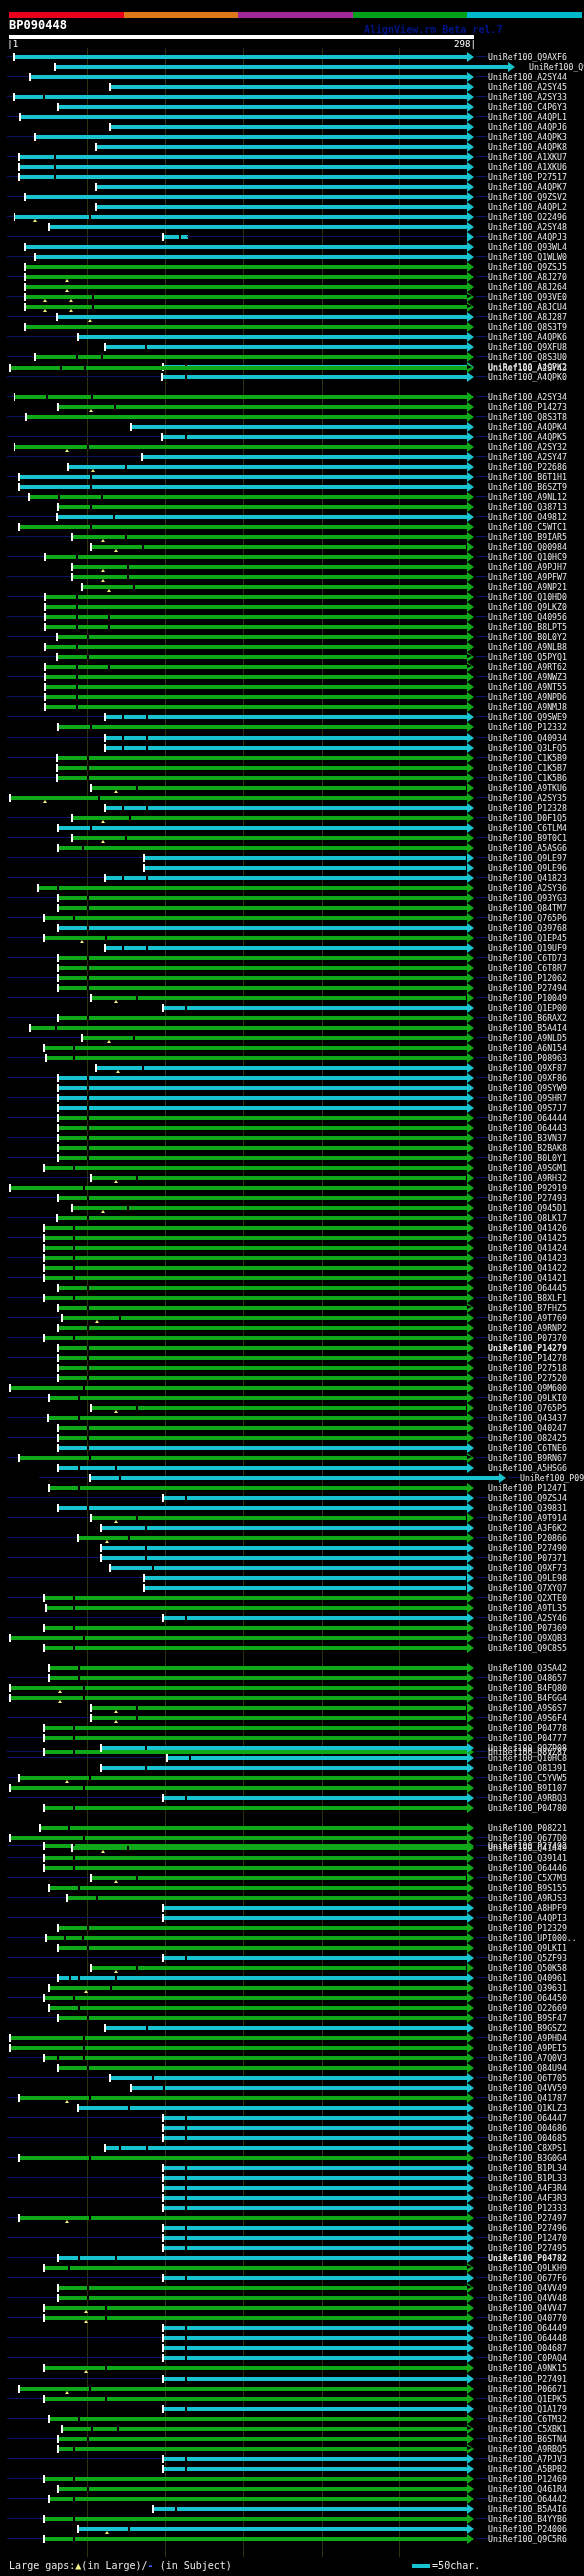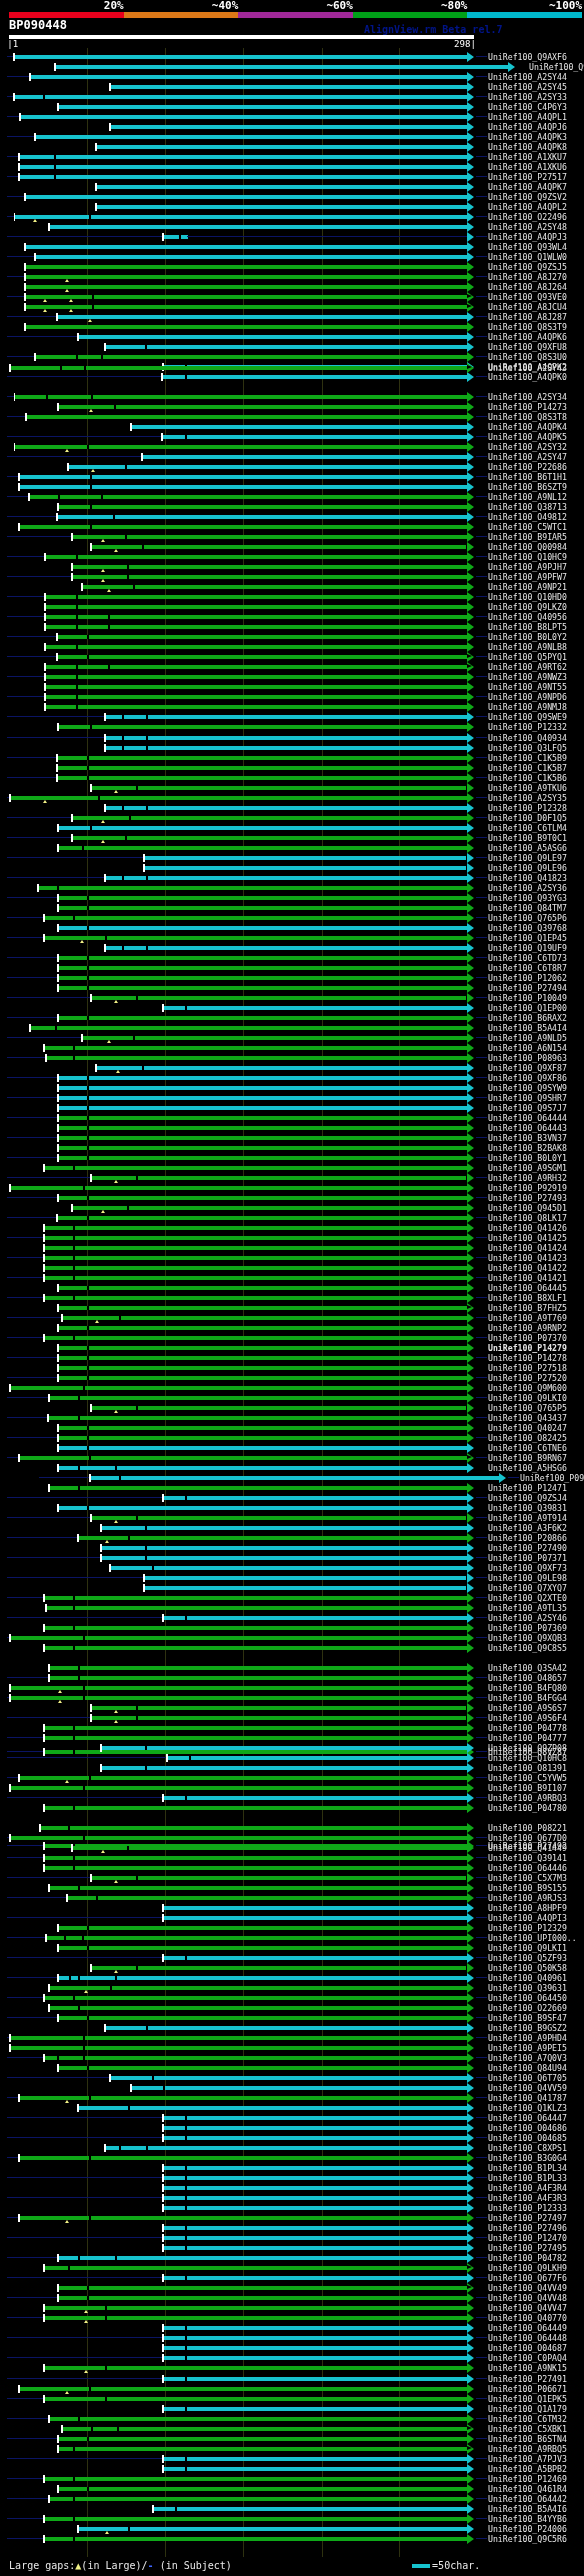--- a/index.html
+++ b/index.html
@@ -29,27 +29,20 @@
               border-right:2.7px solid transparent;border-bottom:3.7px solid #F0F086;}
   #legend{position:absolute;left:0;top:2560px;width:585px;height:14.6px;color:#E8E8E8;font-size:10px;line-height:12.8px;}
   #legend .tri{color:#F0F086;} #legend .bluedash{color:#3C64FF;font-weight:bold;}
   #legend-scale{position:absolute;left:412px;top:2560px;color:#E8E8E8;font-size:10px;line-height:12.8px;}
   #legend-scale .cy{display:inline-block;width:18.3px;height:3.7px;background:#17C3CE;margin-right:1.8px;vertical-align:middle;}
 </style>
 </head>
 <body>
 
 <div id="screen">
-  <div id="pct-row">
-      <span>20%</span>
-      <span>~40%</span>
-      <span>~60%</span>
-      <span>~80%</span>
-      <span>~100%</span>
-    </div>
   <div id="key-bar">
       <div style="background: rgb(232, 0, 28);"></div>
       <div style="background: rgb(220, 120, 24);"></div>
       <div style="background: rgb(160, 40, 152);"></div>
       <div style="background: rgb(0, 160, 24);"></div>
       <div style="background: rgb(0, 184, 204);"></div>
     </div>
   <div id="query-name">BP090448</div>
   <div id="watermark">AlignView.rm Beta rel.7</div>
   <div id="ruler"></div>
@@ -1852,21 +1845,21 @@
         <div class="tail" style="left: 476px; width: 11px;"></div>
         <div class="lbl">UniRef100_P12470</div>
       </div>
       <div class="row" style="top: 2243px;">
         <div class="bar" style="left: 163px; width: 304px; background: rgb(23, 195, 206);"></div>
         <div class="tick" style="left: 162px;"></div>
         <div class="dash" style="left: 185px;"></div>
         <div class="arrow" style="left: 467px; border-left: 7.3px solid rgb(23, 195, 206);"></div>
         <div class="lbl">UniRef100_P27495</div>
       </div>
-      <div class="row" style="top: 2253px;">
+      <div class="row" style="top: 2253px; font-weight: bold;">
         <div class="lead" style="left: 7.3px; width: 50px;"></div>
         <div class="bar" style="left: 58px; width: 409px; background: rgb(23, 195, 206);"></div>
         <div class="tick" style="left: 57px;"></div>
         <div class="dash" style="left: 78px;"></div>
         <div class="dash" style="left: 115px;"></div>
         <div class="arrow" style="left: 467px; border-left: 7.3px solid rgb(23, 195, 206);"></div>
         <div class="tail" style="left: 476px; width: 11px;"></div>
         <div class="lbl">UniRef100_P04782</div>
       </div>
       <div class="row" style="top: 2263px;">

